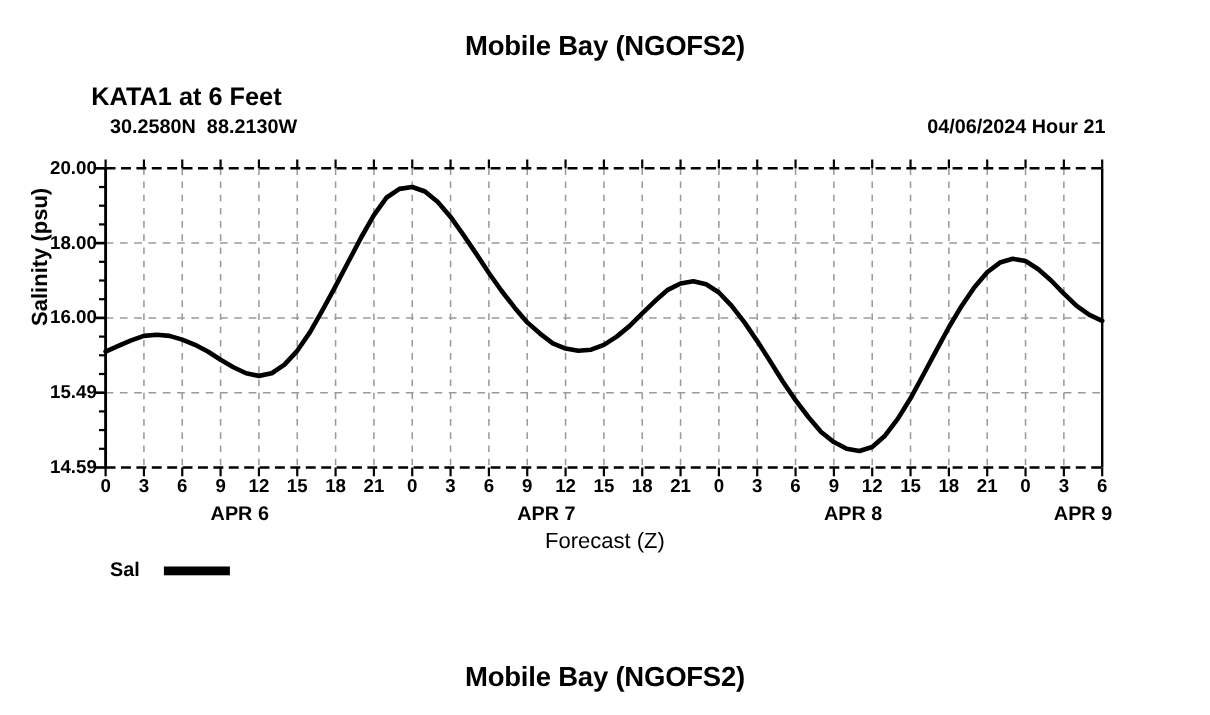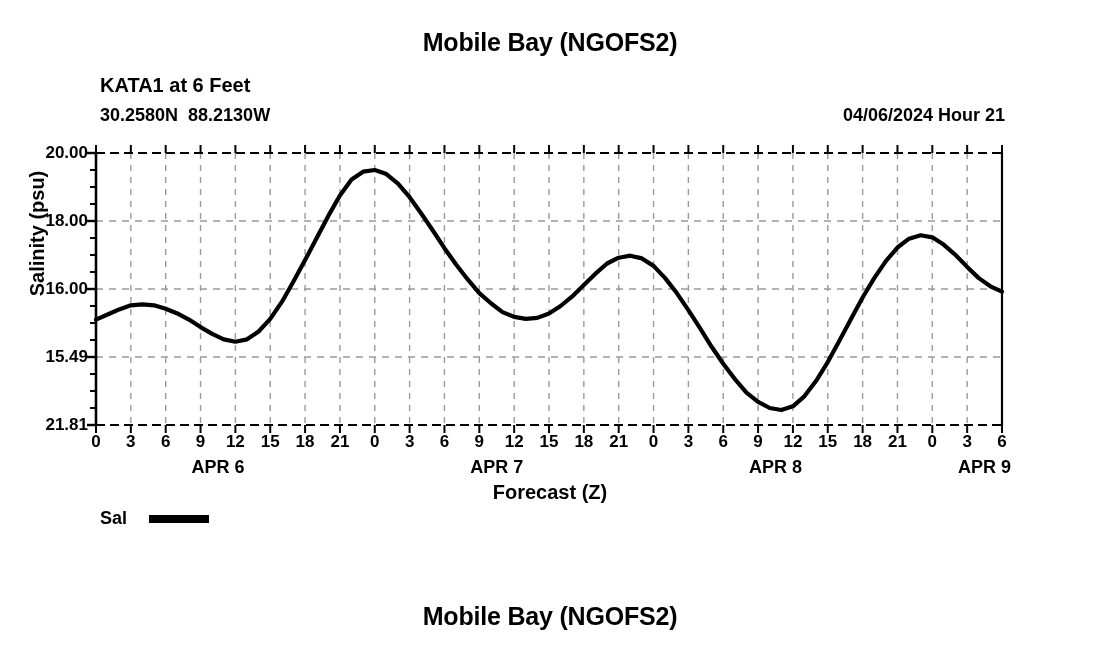--- a/index.html
+++ b/index.html
@@ -46,23 +46,23 @@
     position: absolute;
     left: 400px;
     top: 102px;
     width: 300px;
     text-align: center;
     font-size: 21px;
     font-weight: bold;
   }
   .meta-left-1 {
     position: absolute;
-    left: 100px;
+    left: 83px;
     top: 74px;
-    font-size: 20px;
+    font-size: 23px;
     font-weight: bold;
     white-space: pre;
   }
   .meta-left-2 {
     position: absolute;
     left: 100px;
     top: 105px;
     font-size: 18px;
     font-weight: bold;
     white-space: pre;
@@ -130,21 +130,21 @@
     top: 457px;
   }
   
   .xlabel {
     position: absolute;
     left: 400px;
     top: 481px;
     width: 300px;
     text-align: center;
     font-size: 20px;
-    font-weight: bold;
+    font-weight: normal;
   }
   
   .legend {
     position: absolute;
     left: 100px;
     top: 508px;
     display: flex;
     align-items: center;
   }
   .legend-label {
@@ -285,21 +285,21 @@
         </g>
     </svg>
   </div>
 
   <div class="ylabel">Salinity (psu)</div>
   <div id="ytick-labels">
       <div class="ytick" style="top: 143px;">20.00</div>
       <div class="ytick" style="top: 211px;">18.00</div>
       <div class="ytick" style="top: 279px;">16.00</div>
       <div class="ytick" style="top: 347px;">15.49</div>
-      <div class="ytick" style="top: 415px;">21.81</div>
+      <div class="ytick" style="top: 415px;">14.59</div>
     </div>
   <div id="xtick-labels">
       <div class="xtick" style="left: 81px;">0</div>
       <div class="xtick" style="left: 115.846px;">3</div>
       <div class="xtick" style="left: 150.692px;">6</div>
       <div class="xtick" style="left: 185.538px;">9</div>
       <div class="xtick" style="left: 220.385px;">12</div>
       <div class="xtick" style="left: 255.231px;">15</div>
       <div class="xtick" style="left: 290.077px;">18</div>
       <div class="xtick" style="left: 324.923px;">21</div>

